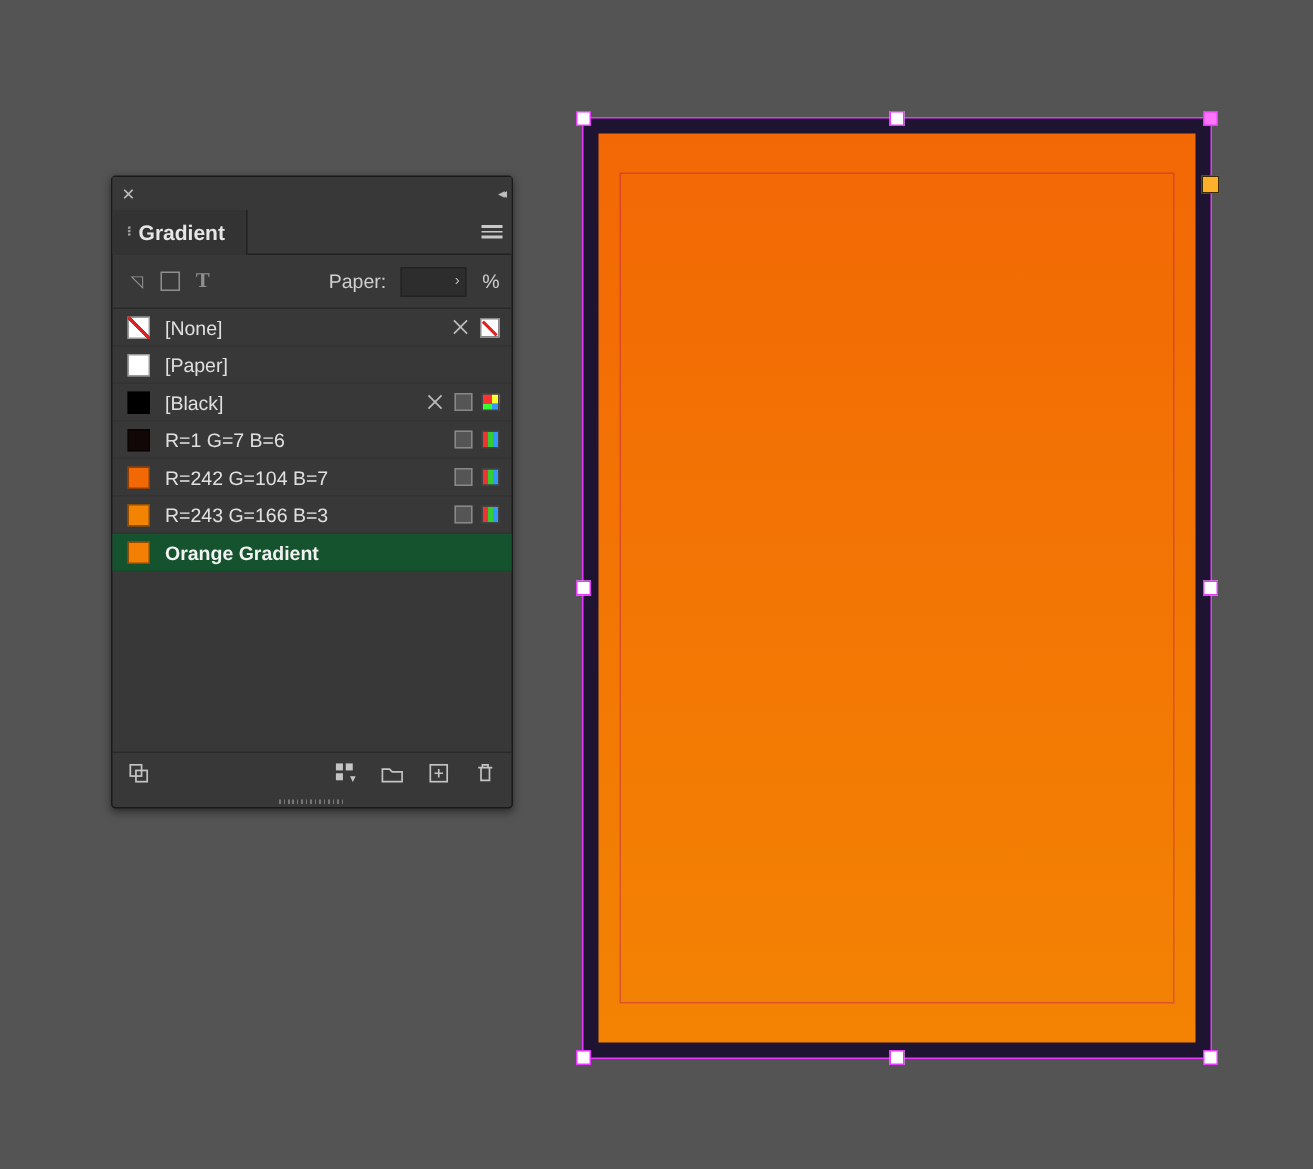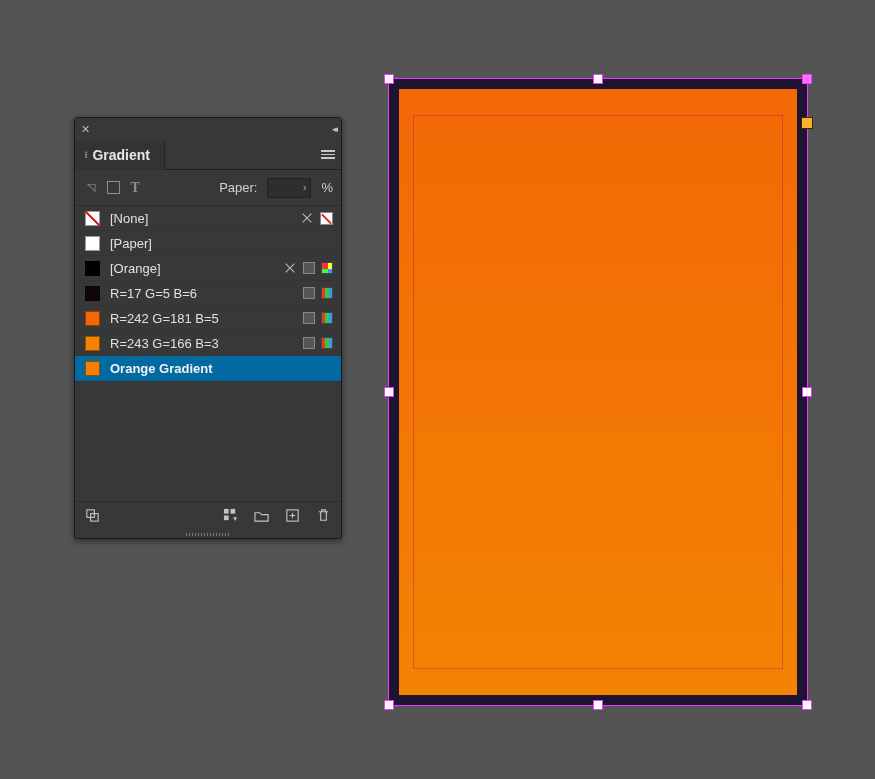--- a/index.html
+++ b/index.html
@@ -96,21 +96,21 @@
     padding: 0 8px 0 10px;
     gap: 10px;
     border-bottom: 1px solid rgba(0,0,0,.08);
     cursor: pointer;
   }
   .row .sw {
     width: 15px; height: 15px; flex: 0 0 15px;
     border: 1px solid rgba(0,0,0,.4);
   }
   .row .name { flex: 1; color: #e0e0e0; font-size: 13px; }
-  .row.selected { background: #0369a1; }
+  .row.selected { background: #14532d; }
   .row.selected .name { font-weight: bold; color: #f2f2f2; }
 
   .right-icons { display:flex; gap:6px; align-items:center; }
   .ic { width:14px; height:14px; display:flex; align-items:center; justify-content:center; }
   .ic-pencilcross svg{ width:14px; height:14px; }
   .ic-small-sq {
     width:12px; height:12px; border:1px solid #888; background:#555;
   }
   .ic-none {
     width:13px; height:13px; background:#fff; position:relative; border:1px solid #888;
@@ -253,43 +253,43 @@
           <span class="ic ic-none"></span>
         </div>
       </div>
       <div class="row">
         <div class="sw sw-paper"></div>
         <span class="name">[Paper]</span>
         <div class="right-icons"></div>
       </div>
       <div class="row">
         <div class="sw sw-black"></div>
-        <span class="name">[Orange]</span>
+        <span class="name">[Black]</span>
         <div class="right-icons">
           <span class="ic ic-pencilcross">
             <svg viewBox="0 0 16 16" stroke="#bdbdbd" stroke-width="1.3" fill="none">
               <path d="M3 13L13 3"></path>
               <path d="M3 3l10 10"></path>
             </svg>
           </span>
           <span class="ic ic-small-sq"></span>
           <span class="ic ic-rgb"></span>
         </div>
       </div>
       <div class="row">
         <div class="sw " style="background: rgb(17, 7, 6);"></div>
-        <span class="name">R=17 G=5 B=6</span>
+        <span class="name">R=1 G=7 B=6</span>
         <div class="right-icons">
           <span class="ic ic-small-sq"></span>
           <span class="ic ic-rgbstripe"></span>
         </div>
       </div>
       <div class="row">
         <div class="sw " style="background: rgb(242, 104, 5);"></div>
-        <span class="name">R=242 G=181 B=5</span>
+        <span class="name">R=242 G=104 B=7</span>
         <div class="right-icons">
           <span class="ic ic-small-sq"></span>
           <span class="ic ic-rgbstripe"></span>
         </div>
       </div>
       <div class="row">
         <div class="sw " style="background: rgb(243, 131, 3);"></div>
         <span class="name">R=243 G=166 B=3</span>
         <div class="right-icons">
           <span class="ic ic-small-sq"></span>

